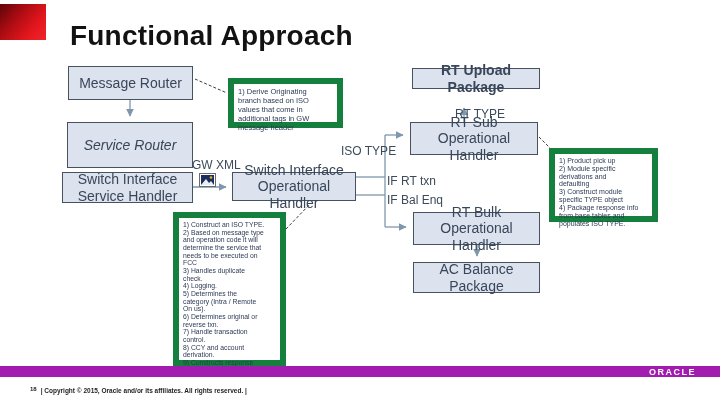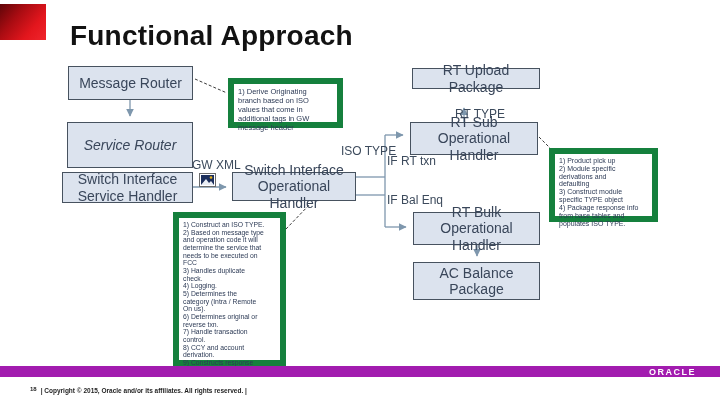--- a/index.html
+++ b/index.html
@@ -42,34 +42,34 @@
     color:#1e1e1e; font-weight:bold;
   }
   .page-num { font-size:6px; position:relative; top:-1px; }
   .copyright { font-size:6.5px; }
 
   
   #box-message-router      { left:68px;  top:66px;  width:125px; height:34px; }
   #box-service-router      { left:67px;  top:122px; width:126px; height:46px;font-style:italic; }
   #box-switch-service      { left:62px;  top:172px; width:131px; height:31px;text-align:center; }
   #box-switch-operational  { left:232px; top:172px; width:124px; height:29px; }
-  #box-rt-upload           { left:412px; top:68px;  width:128px; height:21px; }
+  #box-rt-upload           { left:412px; top:68px;  width:128px; height:21px;font-weight:bold; }
   #box-rt-sub              { left:410px; top:122px; width:128px; height:33px; }
   #box-rt-bulk             { left:413px; top:212px; width:127px; height:33px; }
-  #box-ac-balance          { left:413px; top:262px; width:127px; height:38px; }
+  #box-ac-balance          { left:413px; top:262px; width:127px; height:31px; }
 
   
   #callout-a { left:228px; top:78px;  width:115px; height:50px; }
   #callout-b { left:549px; top:148px; width:109px; height:74px; }
   #callout-c { left:173px; top:212px; width:113px; height:154px; }
 
   
   #label-gw-xml     { left:192px; top:158px; }
   #label-iso-type   { left:341px; top:144px; }
-  #label-if-rt-txn  { left:387px; top:154px;text-align:center; }
+  #label-if-rt-txn  { left:387px; top:174px;text-align:center; }
   #label-if-bal-enq { left:387px; top:193px; }
   #label-rt-type    { left:455px; top:107px; }
 </style>
 </head>
 <body>
 
 <div class="slide">
 
   <div class="logo-block"></div>
 

